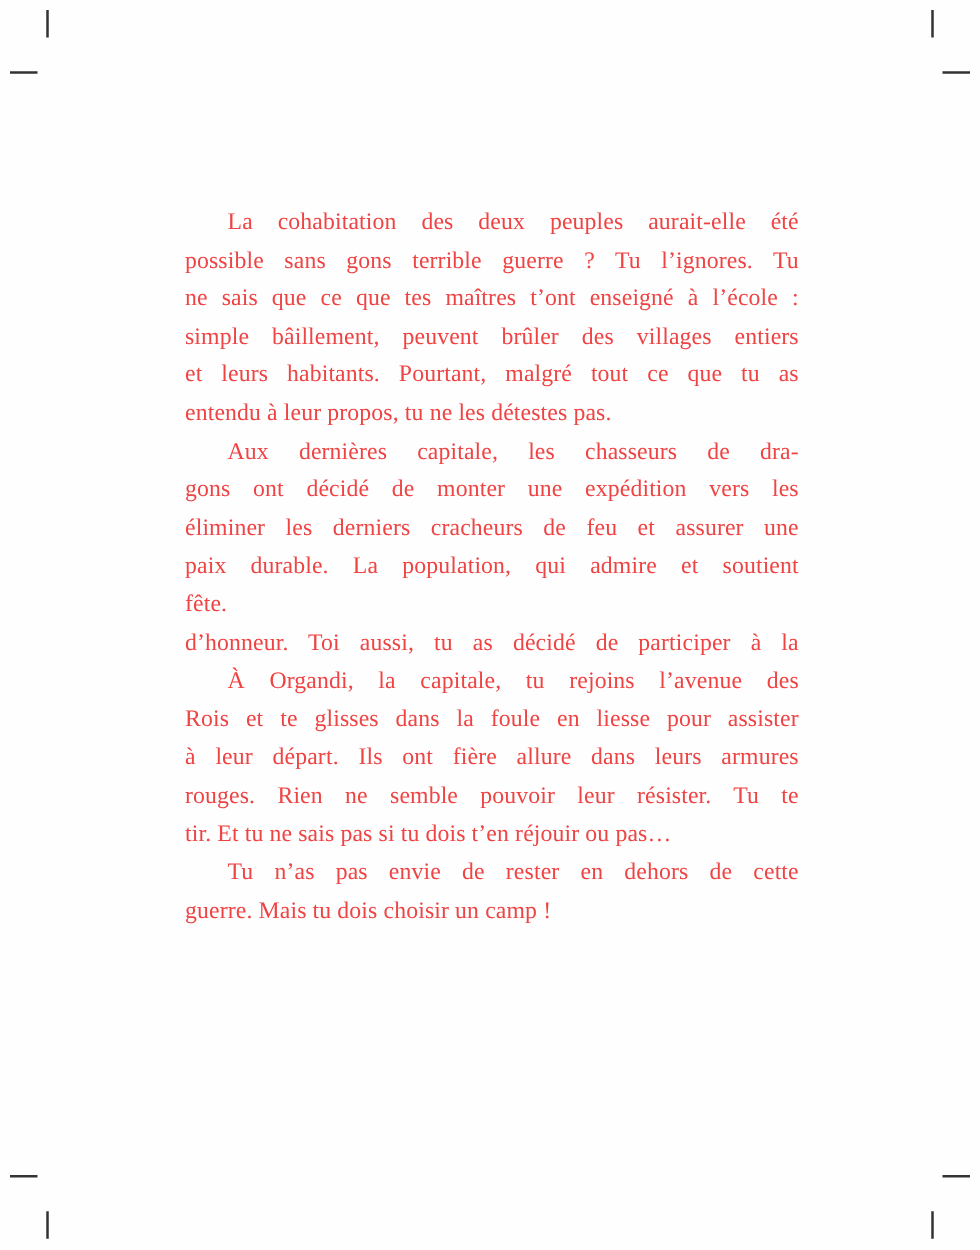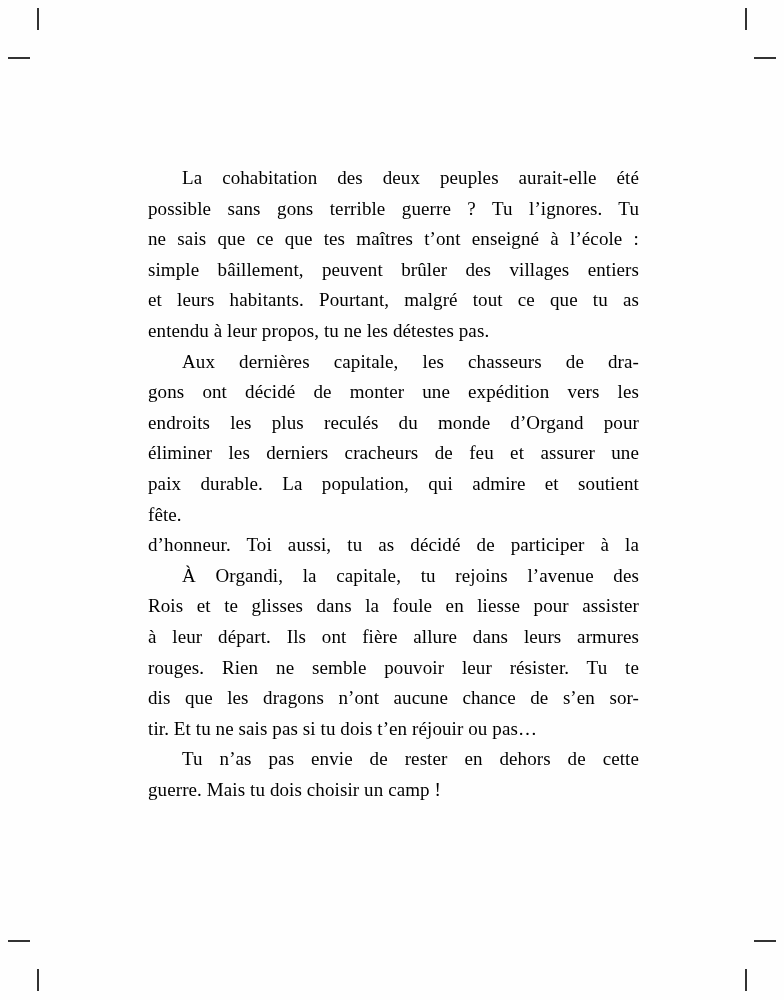--- a/index.html
+++ b/index.html
@@ -4,21 +4,21 @@
 <style>
   * { margin: 0; padding: 0; box-sizing: border-box; }
   html, body { background: #ffffff; }
   .page {
     position: relative;
     width: 784px;
     height: 1000px;
     background: #fefefe;
     overflow: hidden;
     font-family: "Liberation Serif", serif;
-    color: #000000;
+    color: #ef4444;
   }
   .text-block {
     position: absolute;
     left: 148px;
     top: 163px;
     width: 491px;
     font-size: 19px;
   }
   .line {
     width: 100%;
@@ -63,30 +63,28 @@
 
     <div class="line first">La cohabitation des deux peuples aurait-elle été</div>
     <div class="line">possible sans gons terrible guerre ? Tu l’ignores. Tu</div>
     <div class="line">ne sais que ce que tes maîtres t’ont enseigné à l’école :</div>
     <div class="line">simple bâillement, peuvent brûler des villages entiers</div>
     <div class="line">et leurs habitants. Pourtant, malgré tout ce que tu as</div>
     <div class="line last">entendu à leur propos, tu ne les détestes pas.</div>
 
     <div class="line first">Aux dernières capitale, les chasseurs de dra-</div>
     <div class="line">gons ont décidé de monter une expédition vers les</div>
-    <div class="line">endroits les plus reculés du monde d’Organd pour</div>
     <div class="line">éliminer les derniers cracheurs de feu et assurer une</div>
     <div class="line">paix durable. La population, qui admire et soutient</div>
     <div class="line last">fête.</div>
     <div class="line">d’honneur. Toi aussi, tu as décidé de participer à la</div>
 
     <div class="line first">À Organdi, la capitale, tu rejoins l’avenue des</div>
     <div class="line">Rois et te glisses dans la foule en liesse pour assister</div>
     <div class="line">à leur départ. Ils ont fière allure dans leurs armures</div>
     <div class="line">rouges. Rien ne semble pouvoir leur résister. Tu te</div>
-    <div class="line">dis que les dragons n’ont aucune chance de s’en sor-</div>
     <div class="line last">tir. Et tu ne sais pas si tu dois t’en réjouir ou pas…</div>
 
     <div class="line first">Tu n’as pas envie de rester en dehors de cette</div>
     <div class="line last">guerre. Mais tu dois choisir un camp !</div>
 
   </section>
 </div>
 
 </body></html>

